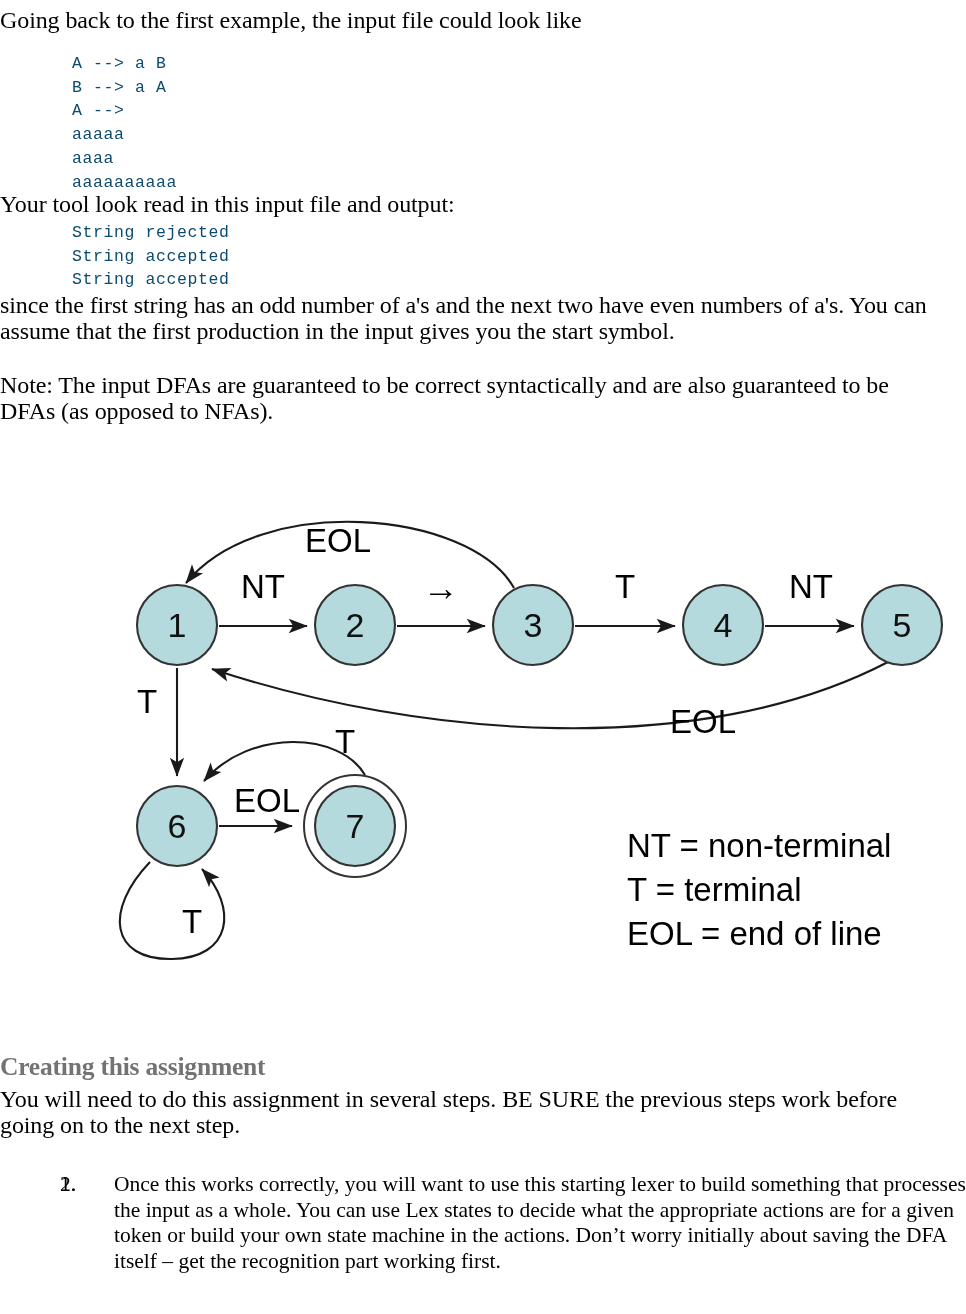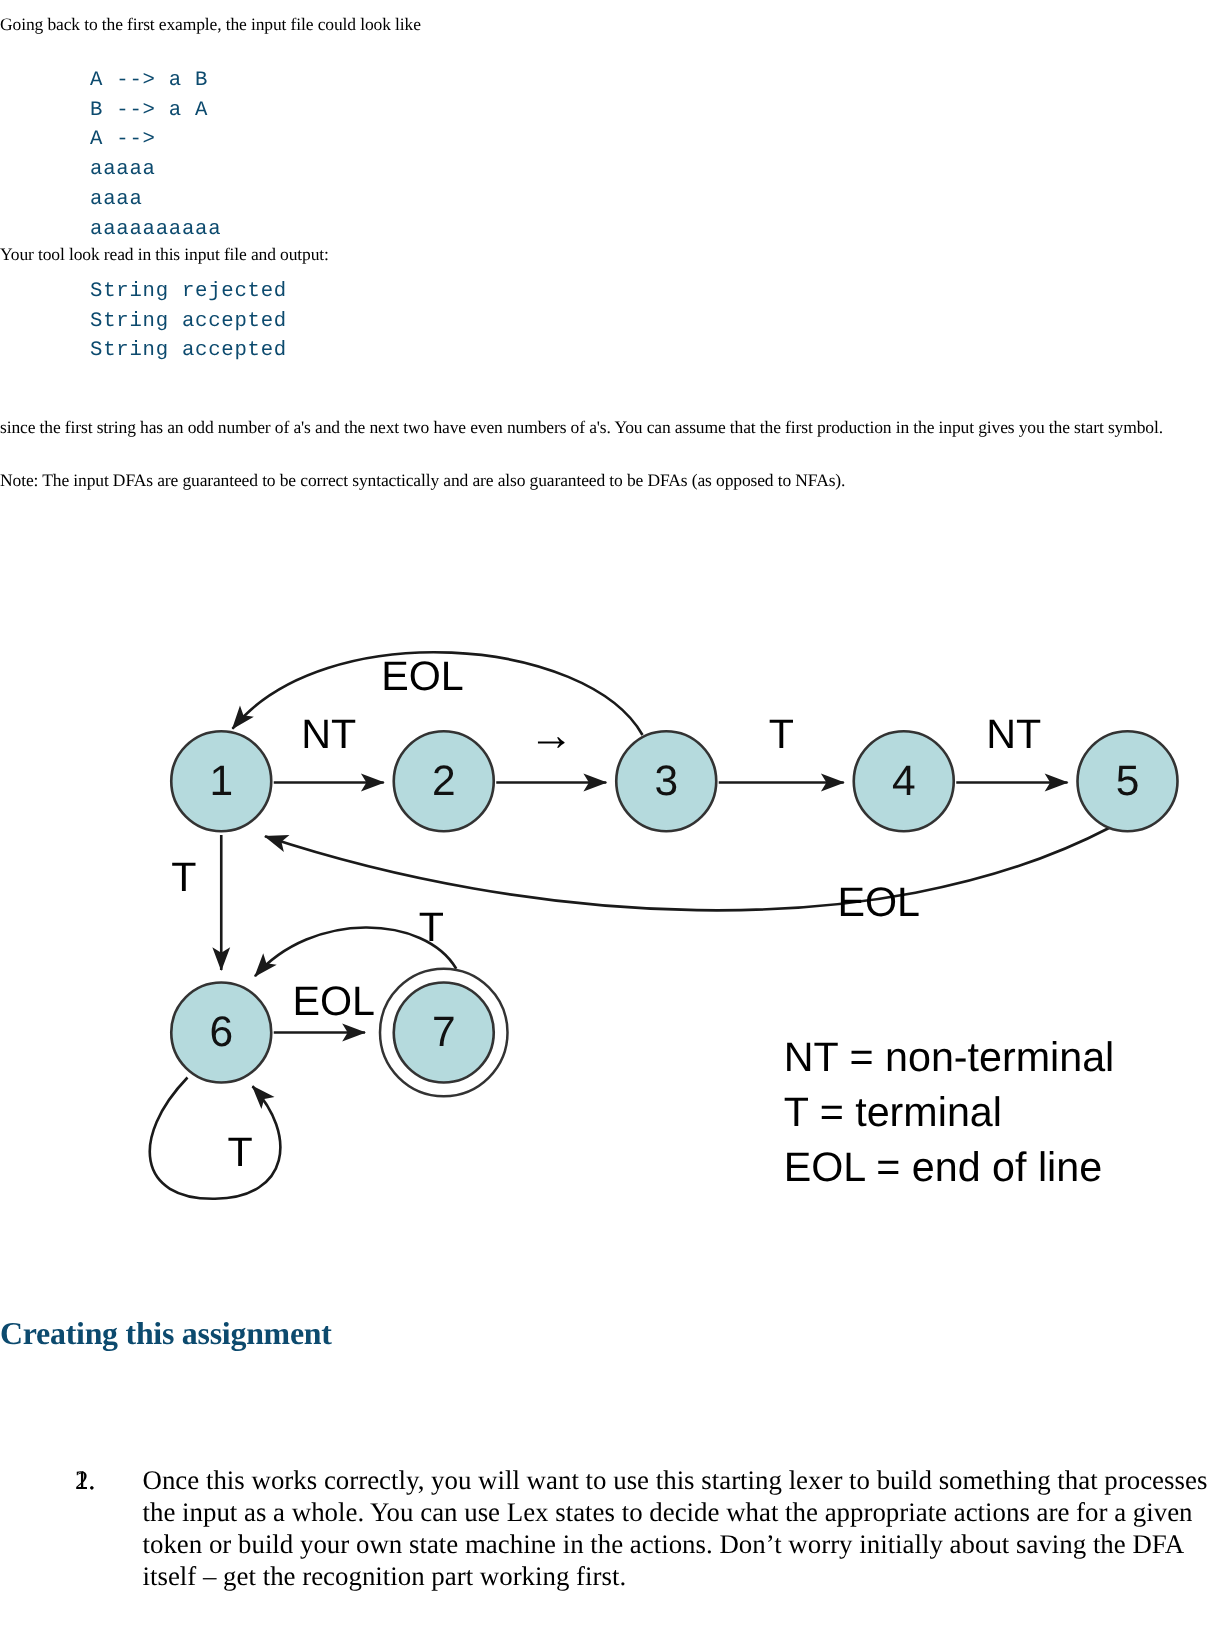--- a/index.html
+++ b/index.html
@@ -20,21 +20,21 @@
     position: relative;
     width: 966px;
     height: 1314px;
     box-sizing: border-box;
   }
 
   
   .para {
     position: absolute;
     left: 0px;
-    font-size: 14px;
+    font-size: 24px;
     line-height: 25.6px;
     width: 950px;
     letter-spacing: -0.1px;
   }
   .para.tight { width: 942px; }
 
   
   .code {
     position: absolute;
     left: 72px;
@@ -47,21 +47,21 @@
   }
 
   
   .heading {
     position: absolute;
     left: 0px;
     font-family: "Liberation Serif", "DejaVu Serif", serif;
     font-weight: bold;
     font-size: 25.5px;
     line-height: 30px;
-    color: #0c4a6e;
+    color: #737373;
     letter-spacing: -0.2px;
   }
 
   
   .olist {
     position: absolute;
     left: 0px;
     top: 1172px;
     width: 966px;
   }
@@ -105,21 +105,21 @@
 aaaaa
 aaaa
 aaaaaaaaaa</div>
 
   <div class="para" style="top:192px;">Your tool look read in this input file and output:</div>
 
   <div class="code" style="top:221px;">String rejected
 String accepted
 String accepted</div>
 
-  <div class="para tight" style="top:293px;margin-top:37px;">since the first string has an odd number of a's and the next two have even numbers of a's. You can assume that the first production in the input gives you the start symbol.</div>
+  <div class="para tight" style="top:293px;">since the first string has an odd number of a's and the next two have even numbers of a's. You can assume that the first production in the input gives you the start symbol.</div>
 
   <div class="para tight" style="top:373px;">Note: The input DFAs are guaranteed to be correct syntactically and are also guaranteed to be DFAs (as opposed to NFAs).</div>
 
   <div class="diagram">
     <svg width="966" height="520" viewBox="0 0 966 520" xmlns="http://www.w3.org/2000/svg">
       <defs>
         <marker id="ah" markerWidth="11" markerHeight="11" refX="9.2" refY="4" orient="auto" markerUnits="strokeWidth">
           <path d="M0.5,0.6 L9.6,4 L0.5,7.4 L2.6,4 Z" fill="#1a1a1a"></path>
         </marker>
       </defs>
@@ -202,20 +202,21 @@
       <g font-family="'Liberation Sans','DejaVu Sans',sans-serif" font-size="33" fill="#000000" text-anchor="start">
         <text x="627" y="387">NT = non-terminal</text>
         <text x="627" y="431">T = terminal</text>
         <text x="627" y="475">EOL = end of line</text>
       </g>
     </svg>
   </div>
 
   <div class="heading" style="top:1052px;">Creating this assignment</div>
 
+  <div class="para tight" style="top:1087px;">You will need to do this assignment in several steps.  BE SURE the previous steps work before going on to the next step.</div>
 
   <div class="olist">
     <div class="li">
       <span class="num">1.</span>
     </div>
     <div class="li">
       <span class="num">2.</span>
       <span class="txt">Once this works correctly, you will want to use this starting lexer to build something that processes the input as a whole.  You can use Lex states to decide what the appropriate actions are for a given token or build your own state machine in the actions.  Don’t worry initially about saving the DFA itself – get the recognition part working first.</span>
     </div>
   </div>

